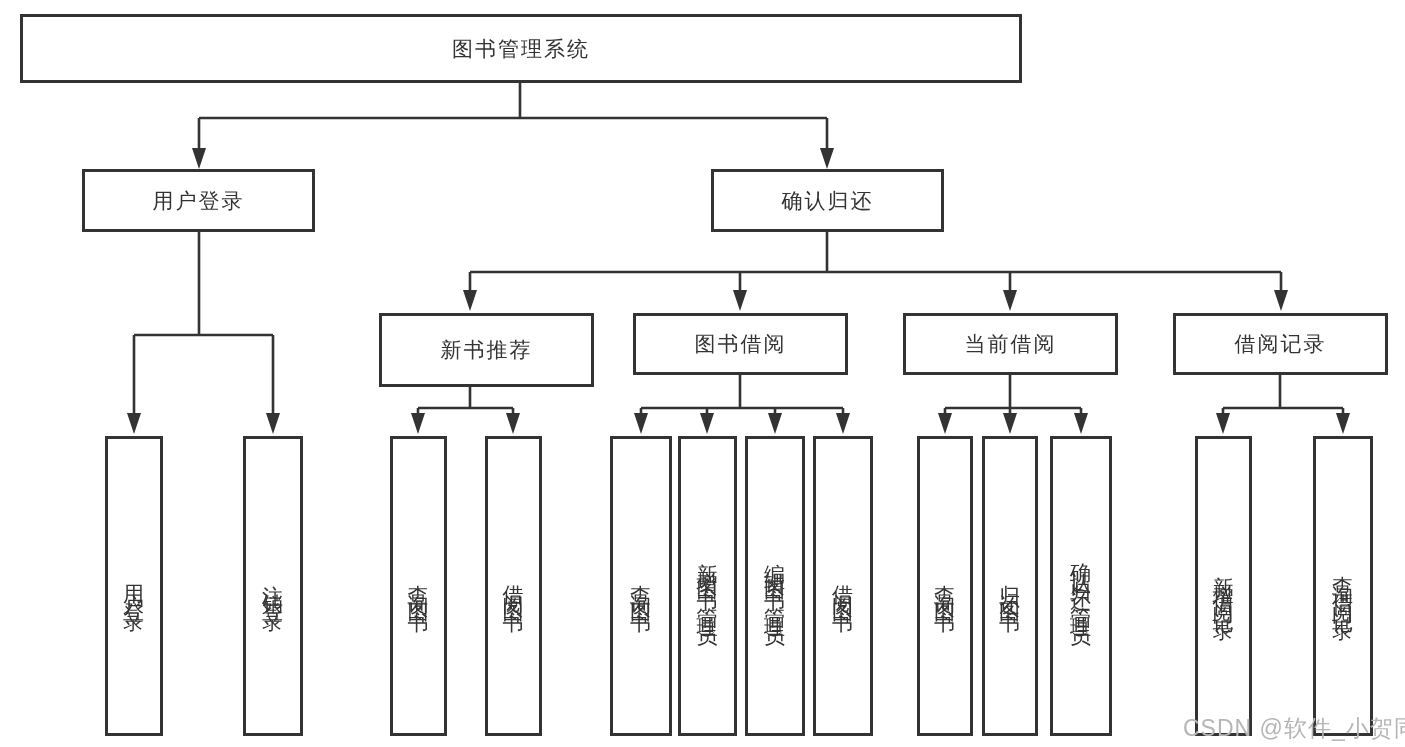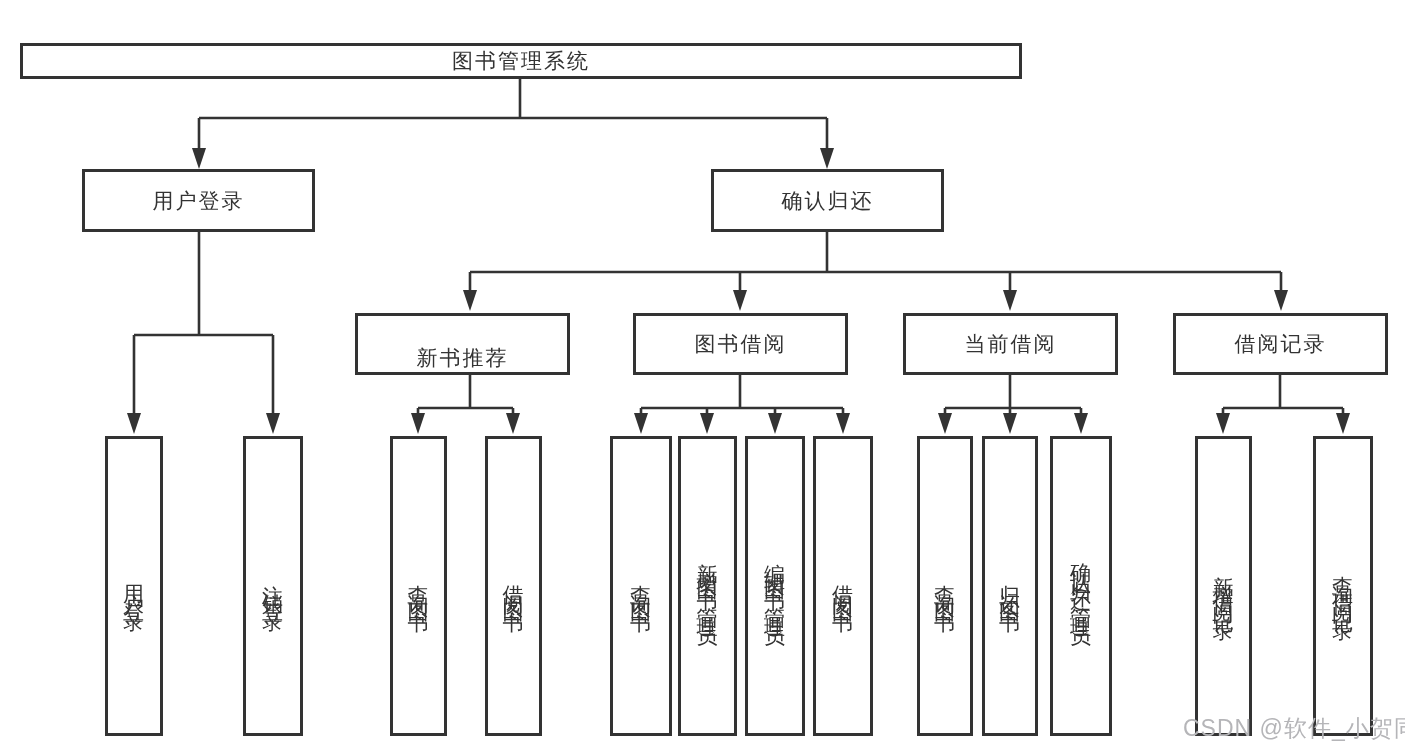--- a/index.html
+++ b/index.html
@@ -91,32 +91,32 @@
       <polygon points="768,413 782,413 775,434"></polygon>
       <polygon points="836,413 850,413 843,434"></polygon>
       <polygon points="938,413 952,413 945,434"></polygon>
       <polygon points="1003,413 1017,413 1010,434"></polygon>
       <polygon points="1074,413 1088,413 1081,434"></polygon>
       <polygon points="1216,413 1230,413 1223,434"></polygon>
       <polygon points="1336,413 1350,413 1343,434"></polygon>
     </g>
   </svg>
 
-  <div class="box h" style="left:20px; top:14px; width:1002px; height:36px;margin-top:29px;">
+  <div class="box h" style="left:20px; top:14px; width:1002px; height:69px;">
     <span>图书管理系统</span>
   </div>
 
   <div class="box h" style="left:82px; top:169px; width:233px; height:63px;">
     <span>用户登录</span>
   </div>
   <div class="box h" style="left:711px; top:169px; width:233px; height:63px;">
     <span>确认归还</span>
   </div>
 
-  <div class="box h" style="left:355px; top:313px; width:215px; height:62px;align-items:flex-end;">
+  <div class="box h" style="left:379px; top:313px; width:215px; height:74px;">
     <span>新书推荐</span>
   </div>
   <div class="box h" style="left:633px; top:313px; width:215px; height:62px;align-items:center;">
     <span>图书借阅</span>
   </div>
   <div class="box h" style="left:903px; top:313px; width:215px; height:62px;">
     <span>当前借阅</span>
   </div>
   <div class="box h" style="left:1173px; top:313px; width:215px; height:62px;justify-content:center;">
     <span>借阅记录</span>

